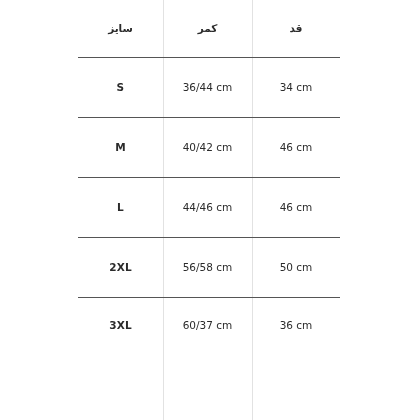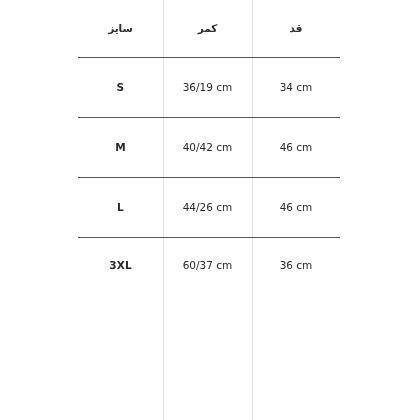--- a/index.html
+++ b/index.html
@@ -110,42 +110,49 @@
         <td class="blank-cell"></td>
         <td class="rule-cell head-cell">سایز</td>
         <td class="rule-cell head-cell">کمر</td>
         <td class="rule-cell head-cell">قد</td>
         <td class="blank-cell"></td>
       </tr>
 
       <tr>
         <td class="blank-cell"></td>
         <td class="rule-cell size-cell">S</td>
-        <td class="rule-cell meas-cell">36/19 cm</td>
+        <td class="rule-cell meas-cell">36/44 cm</td>
         <td class="rule-cell meas-cell">34 cm</td>
         <td class="blank-cell"></td>
       </tr>
 
       <tr>
         <td class="blank-cell"></td>
         <td class="rule-cell size-cell">M</td>
         <td class="rule-cell meas-cell">40/42 cm</td>
         <td class="rule-cell meas-cell">46 cm</td>
         <td class="blank-cell"></td>
       </tr>
 
       <tr>
         <td class="blank-cell"></td>
         <td class="rule-cell size-cell">L</td>
-        <td class="rule-cell meas-cell">44/26 cm</td>
+        <td class="rule-cell meas-cell">44/46 cm</td>
         <td class="rule-cell meas-cell">46 cm</td>
         <td class="blank-cell"></td>
       </tr>
 
 
+      <tr>
+        <td class="blank-cell"></td>
+        <td class="rule-cell size-cell">2XL</td>
+        <td class="rule-cell meas-cell">56/58 cm</td>
+        <td class="rule-cell meas-cell">50 cm</td>
+        <td class="blank-cell"></td>
+      </tr>
 
       <tr class="last-row">
         <td class="blank-cell"></td>
         <td class="blank-cell size-cell">3XL</td>
         <td class="blank-cell meas-cell">60/37 cm</td>
         <td class="blank-cell meas-cell">36 cm</td>
         <td class="blank-cell"></td>
       </tr>
 
     </tbody>

